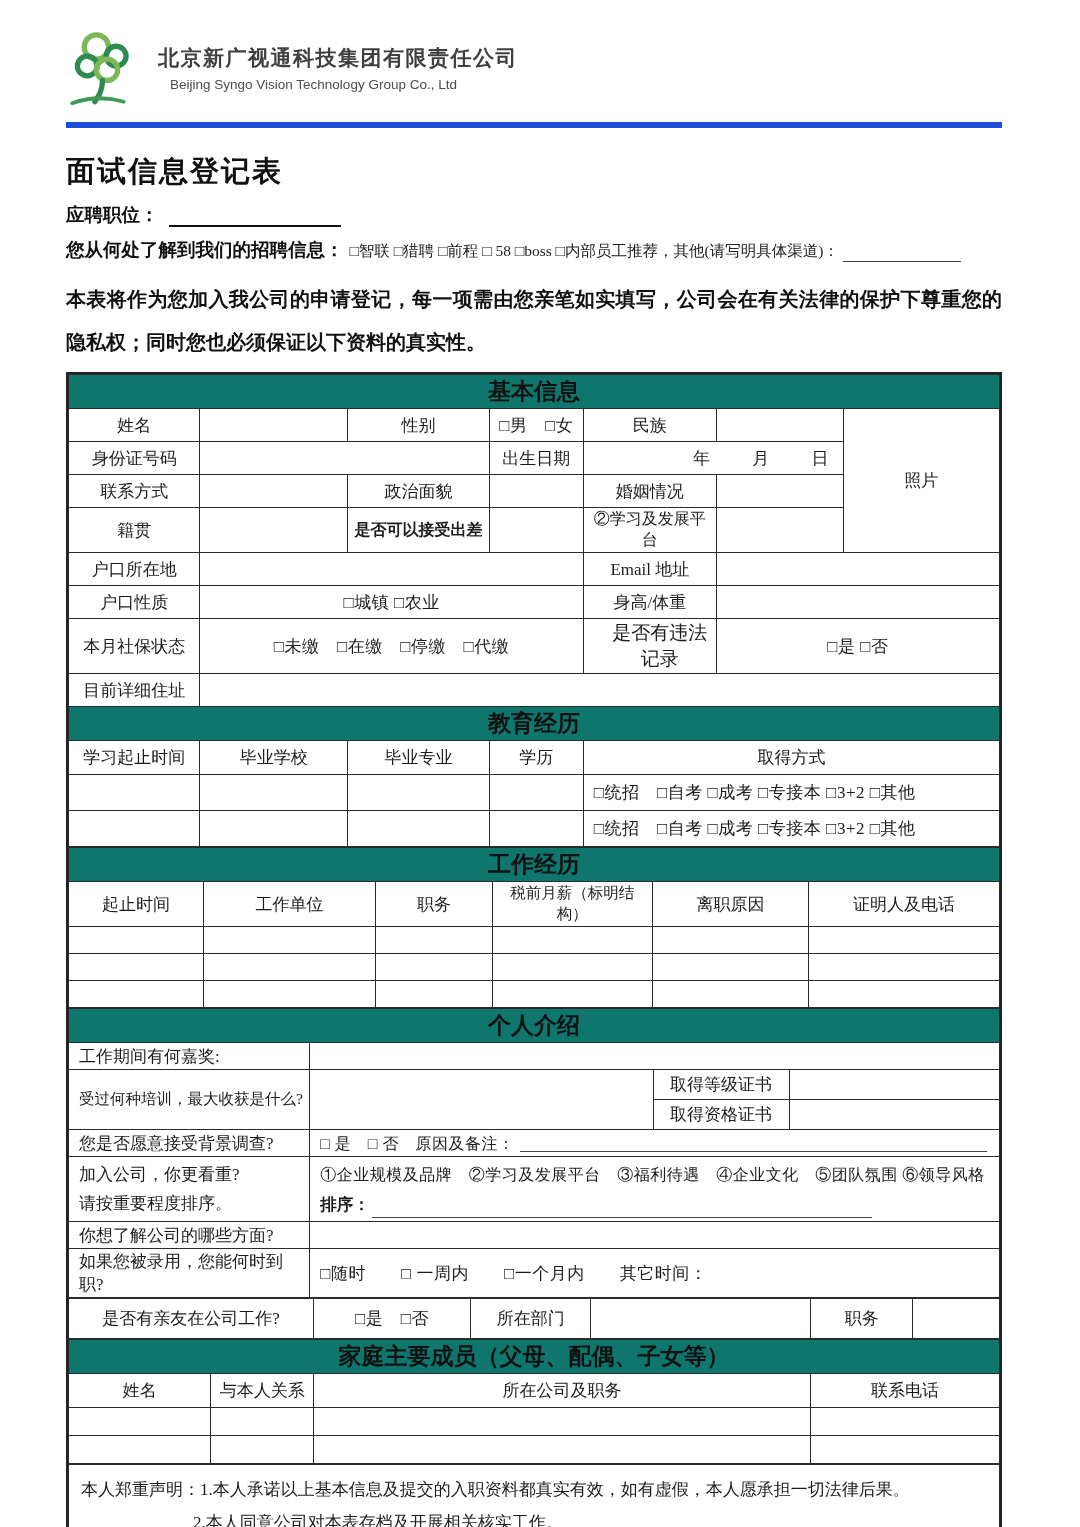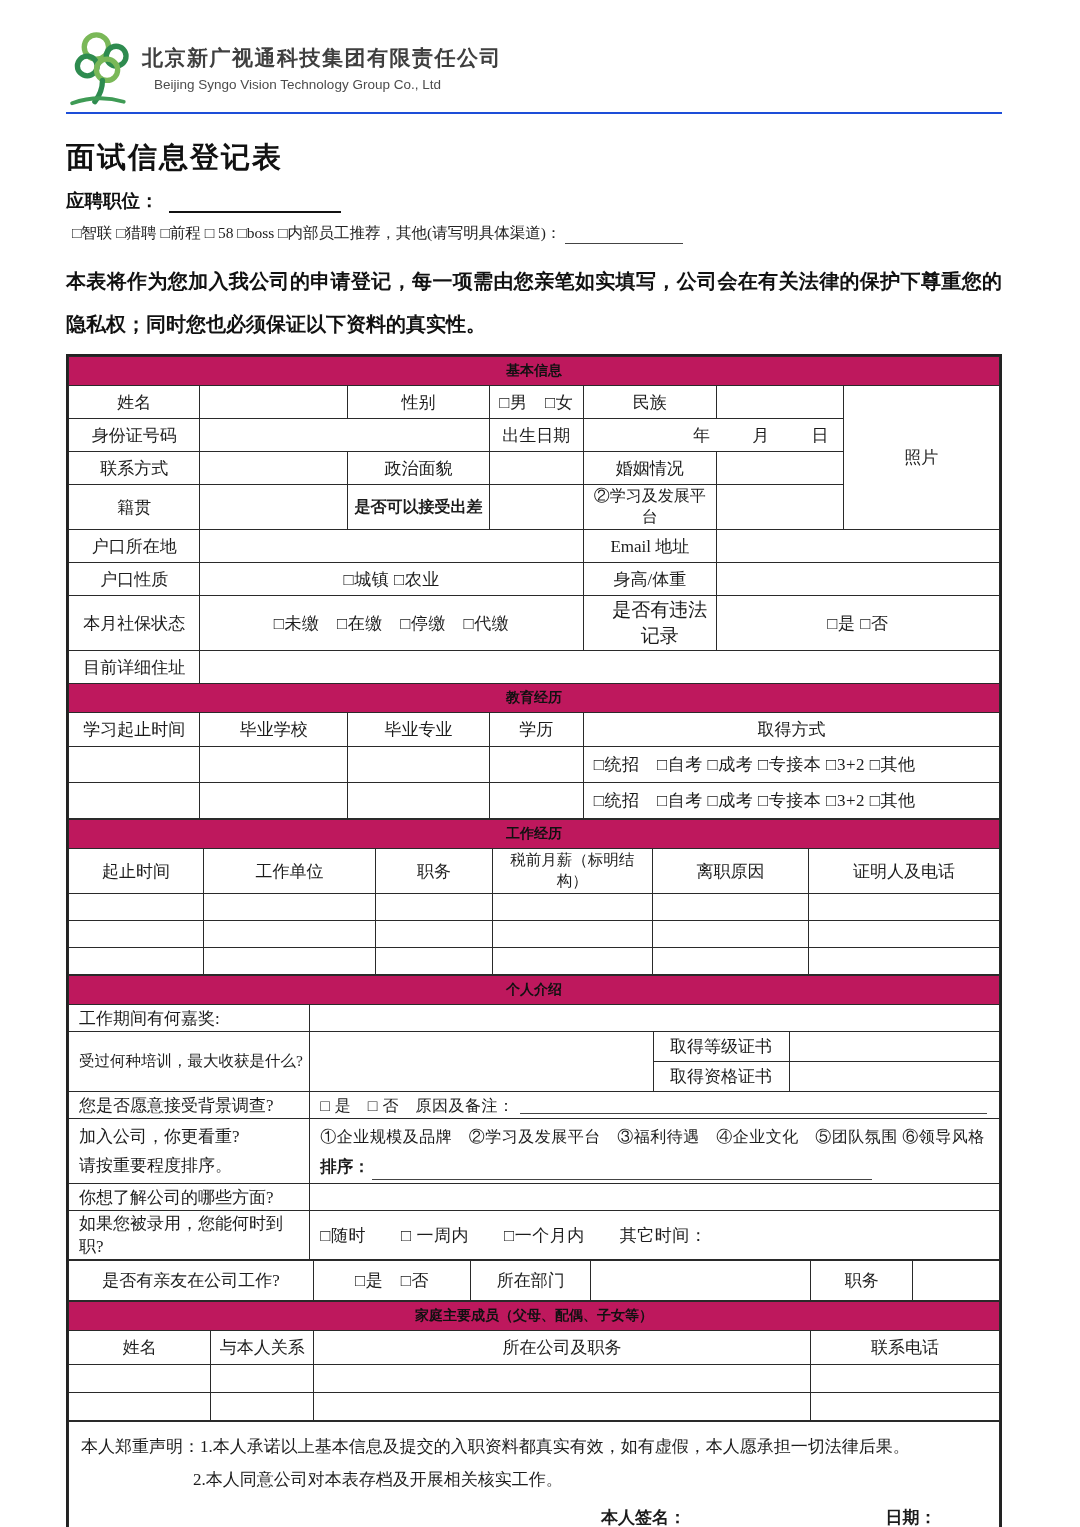--- a/index.html
+++ b/index.html
@@ -2,37 +2,37 @@
 <html><head>
 <meta charset="utf-8">
 <style>
   html,body { margin:0; padding:0; background:#ffffff; }
   .page {
     width:1080px; height:1527px; background:#fff; overflow:hidden;
     font-family:"Liberation Serif","DejaVu Serif",serif; color:#1c1c1c;
     box-sizing:border-box; padding:24px 78px 0 66px;
   }
   
-  .brand { display:flex; align-items:center; border-bottom:2px solid #1d4ed8; }
+  .brand { display:flex; align-items:center; gap:16px; padding-bottom:10px; border-bottom:6px solid #1d4ed8; }
   .brand-names { display:flex; flex-direction:column; }
   .brand-cn { font-family:"Liberation Sans","DejaVu Sans",sans-serif; font-size:21px; font-weight:600; color:#3f3f3f; letter-spacing:1.5px; }
   .brand-en { font-family:"Liberation Sans","DejaVu Sans",sans-serif; font-size:13.5px; color:#4c4c4c; margin-top:5px;margin-left:12px; }
   
   .form-title { margin:24px 0 6px; font-family:"Liberation Sans","DejaVu Sans",sans-serif; font-weight:bold; font-size:29px; letter-spacing:2px; color:#111; }
   .topline { font-family:"Liberation Sans","DejaVu Sans",sans-serif; font-weight:bold; font-size:18.5px; color:#111; margin-top:10px; display:flex; align-items:flex-end; }
   .uline { display:inline-block; border-bottom:2px solid #111; height:20px; }
   .uline.thin { border-bottom-width:1.5px; border-color:#444; }
   .src-options { font-family:"Liberation Serif","DejaVu Serif",serif; font-weight:normal; font-size:15.5px; color:#222; margin-left:6px; letter-spacing:0px; white-space:nowrap; }
   .notice { margin-top:16px; font-family:"Liberation Sans","DejaVu Sans",sans-serif; font-weight:bold; font-size:20px; line-height:2.15; text-align:justify; color:#111; }
   
   .form-box { margin-top:8px; border:2px solid #222; }
   table.ft { width:100%; border-collapse:collapse; table-layout:fixed; }
   table.ft + table.ft { border-top:1px solid #2a2a2a; }
   .ft td { border:1px solid #2a2a2a; font-size:17px; text-align:center; padding:1px 4px; overflow:hidden; vertical-align:middle; }
-  .sec td { background:#be185d; font-family:"Liberation Sans","DejaVu Sans",sans-serif; font-weight:bold; font-size:14px; height:26px; color:#111; }
+  .sec td { background:#0f766e; font-family:"Liberation Sans","DejaVu Sans",sans-serif; font-weight:bold; font-size:23px; height:26px; color:#111; }
   .h33 { height:33px; } .h34 { height:34px; } .h36 { height:36px; }
   .h27 { height:27px; } .h28 { height:28px; } .h30 { height:30px; } .h40 { height:40px; }
   .tl { text-align:left !important; padding-left:10px !important; }
   .opt { font-size:16px; letter-spacing:0.5px; }
   .ymd { display:flex; justify-content:space-between; padding-left:42%; padding-right:10px; }
   .plabel { font-size:16.5px; }
   .flexline { display:flex; align-items:flex-end; }
   .flexline .grow { flex:1 1 auto; margin:0 8px 3px 6px; }
   .rank-label { font-family:"Liberation Sans","DejaVu Sans",sans-serif; font-weight:bold; font-size:16.5px; }
   .two-line div { line-height:29px; }
@@ -69,20 +69,21 @@
   </div>
 
   <div class="form-title">面试信息登记表</div>
 
   <div class="topline">
     <span>应聘职位：</span>
     <span class="uline" style="width:172px; margin-left:10px;"></span>
   </div>
 
   <div class="topline">
+    <span>您从何处了解到我们的招聘信息：</span>
     <span class="src-options">□智联 □猎聘 □前程 □ 58 □boss □内部员工推荐，其他(请写明具体渠道)：</span>
     <span class="uline thin" style="width:118px; margin-left:4px;"></span>
   </div>
 
   <div class="notice">本表将作为您加入我公司的申请登记，每一项需由您亲笔如实填写，公司会在有关法律的保护下尊重您的隐私权；同时您也必须保证以下资料的真实性。</div>
 
   <div class="form-box">
 
     <table class="ft">
       <colgroup>

